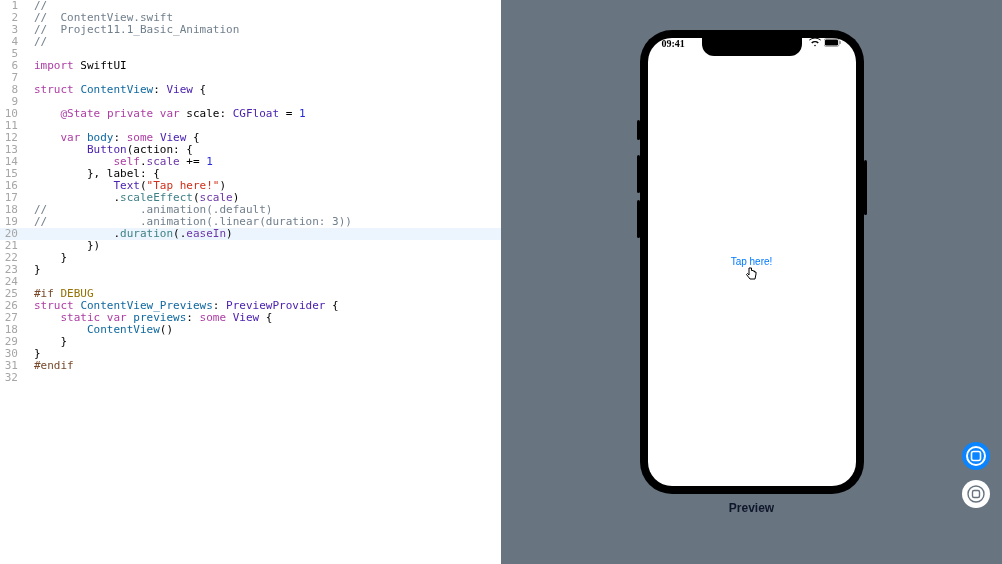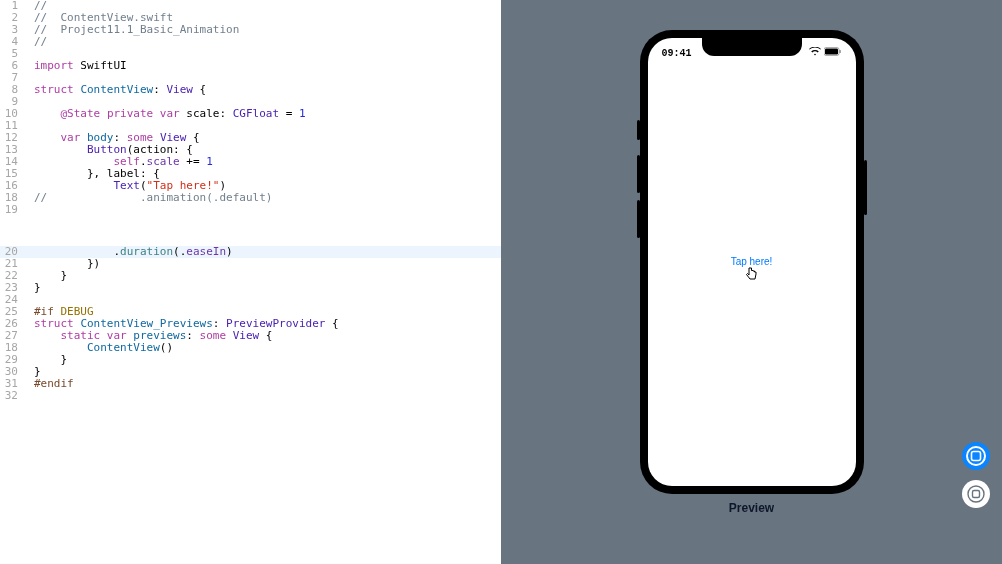--- a/index.html
+++ b/index.html
@@ -17,21 +17,21 @@
     width: 501px;
     height: 564px;
     background: #fff;
     overflow: hidden;
   }
   .code-line {
     display: flex;
     height: 12px;
     align-items: center;
   }
-  .code-line.highlight { background: #ecf5fd; margin-top: 30px; }
+  .code-line.highlight { background: #ecf5fd; }
   .gutter {
     width: 24px;
     text-align: right;
     color: #a6a6a6;
     padding-right: 6px;
     flex-shrink: 0;
     user-select: none;
   }
   .code {
     white-space: pre;
@@ -95,23 +95,23 @@
     border-bottom-left-radius: 12px;
     border-bottom-right-radius: 12px;
     z-index: 5;
   }
   .status-bar {
     position: absolute;
     top: 0; left: 0; right: 0;
     height: 22px;
     display: flex;
     justify-content: space-between;
-    align-items: flex-end;
+    align-items: flex-start;
     padding: 0 14px;
-    font-family: Liberation Mono, monospace;
+    font-family: Liberation Serif, serif;
     font-size: 10px;
     font-weight: 600;
     color: #000;
   }
   .status-right { display: flex; align-items: center; gap: 3px; }
   .tap-button {
     position: absolute;
     top: 50%; left: 50%;
     transform: translate(-50%, -50%);
     font-family: -apple-system, BlinkMacSystemFont, sans-serif;
@@ -212,25 +212,30 @@
     </div>
     <div class="code-line">
       <div class="gutter">15</div>
       <div class="code"><span class="c-plain">        }, label: {</span></div>
     </div>
     <div class="code-line">
       <div class="gutter">16</div>
       <div class="code"><span class="c-plain">            </span><span class="c-type">Text</span><span class="c-plain">(</span><span class="c-string">"Tap here!"</span><span class="c-plain">)</span></div>
     </div>
     <div class="code-line">
+      <div class="gutter">17</div>
+      <div class="code"><span class="c-plain">            .</span><span class="c-ident">scaleEffect</span><span class="c-plain">(</span><span class="c-prop">scale</span><span class="c-plain">)</span></div>
+    </div>
+    <div class="code-line">
       <div class="gutter">18</div>
       <div class="code"><span class="c-comment">//              .animation(.default)</span></div>
     </div>
     <div class="code-line">
       <div class="gutter">19</div>
+      <div class="code"><span class="c-comment">//              .animation(.linear(duration: 3))</span></div>
     </div>
     <div class="code-line highlight">
       <div class="gutter">20</div>
       <div class="code"><span class="c-plain">            .</span><span class="c-ident">duration</span><span class="c-plain">(.</span><span class="c-prop">easeIn</span><span class="c-plain">)</span></div>
     </div>
     <div class="code-line">
       <div class="gutter">21</div>
       <div class="code"><span class="c-plain">        })</span></div>
     </div>
     <div class="code-line">

